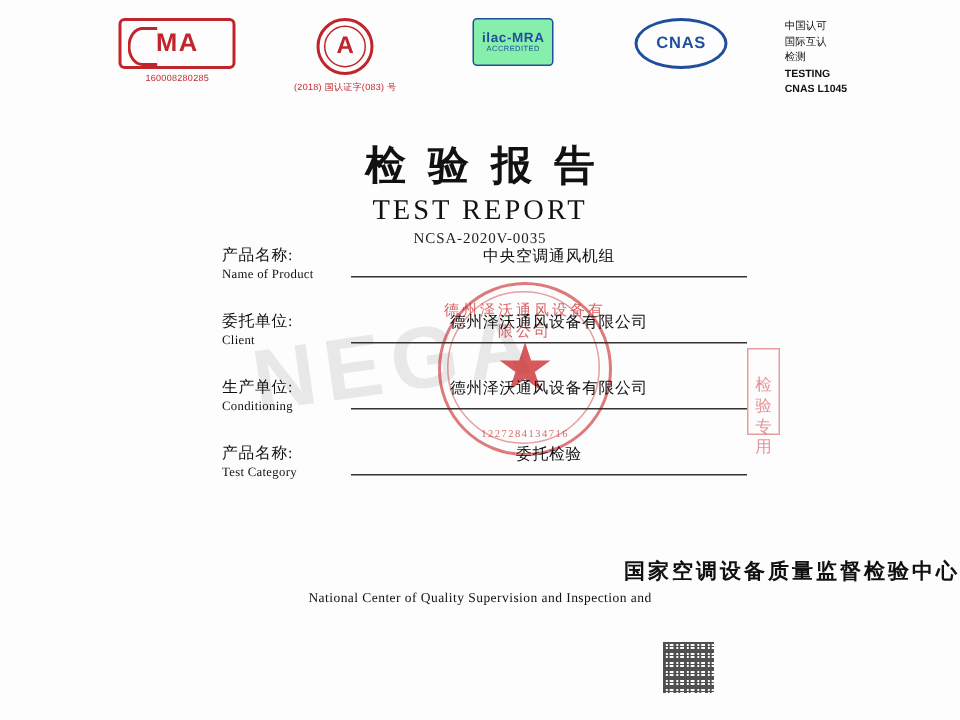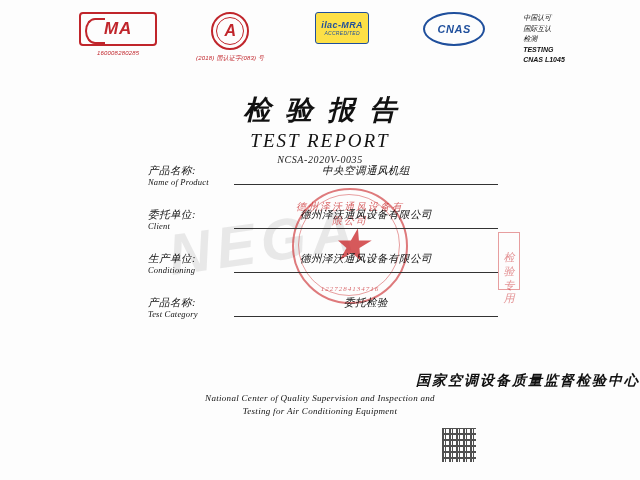--- a/index.html
+++ b/index.html
@@ -12,21 +12,20 @@
     height: 480px;
     font-family: "Liberation Serif", serif;
     color: #1a1a1a;
     overflow: hidden;
   }
   .page {
     position: relative;
     width: 640px;
     height: 480px;
     background: #fdfdfd;
-    font-style: italic;
   }
 
   
   .logo-row {
     position: absolute;
     top: 12px;
     left: 0;
     width: 640px;
     height: 62px;
     display: flex;
@@ -101,21 +100,21 @@
     border-radius: 50%;
     border: 1px solid #c0252b;
   }
 
   
   .ilac-box {
     width: 52px;
     height: 30px;
     border: 1px solid #1f4f9c;
     border-radius: 3px;
-    background: #fde047;
+    background: #86efac;
     display: flex;
     flex-direction: column;
     align-items: center;
     justify-content: center;
     color: #1f4f9c;
     font-family: "Liberation Sans", sans-serif;
   }
   .ilac-box .l1 { font-size: 9px; font-weight: bold; letter-spacing: 0.4px; }
   .ilac-box .l2 { font-size: 5px; letter-spacing: 0.3px; }
 
@@ -426,17 +425,16 @@
         <div class="cn">产品名称:</div>
         <div class="en">Test Category</div>
       </div>
       <div class="field-value">委托检验</div>
     </div>
 
   </div>
 
   <div class="footer-cn">国家空调设备质量监督检验中心</div>
   <div class="footer-en1">National Center of Quality Supervision and Inspection and</div>
-  <div class="footer-en2">Testing for Air Conditioning Equipment</div>
 
   <div class="qr-code"></div>
 
 </div>
 
 </body></html>

